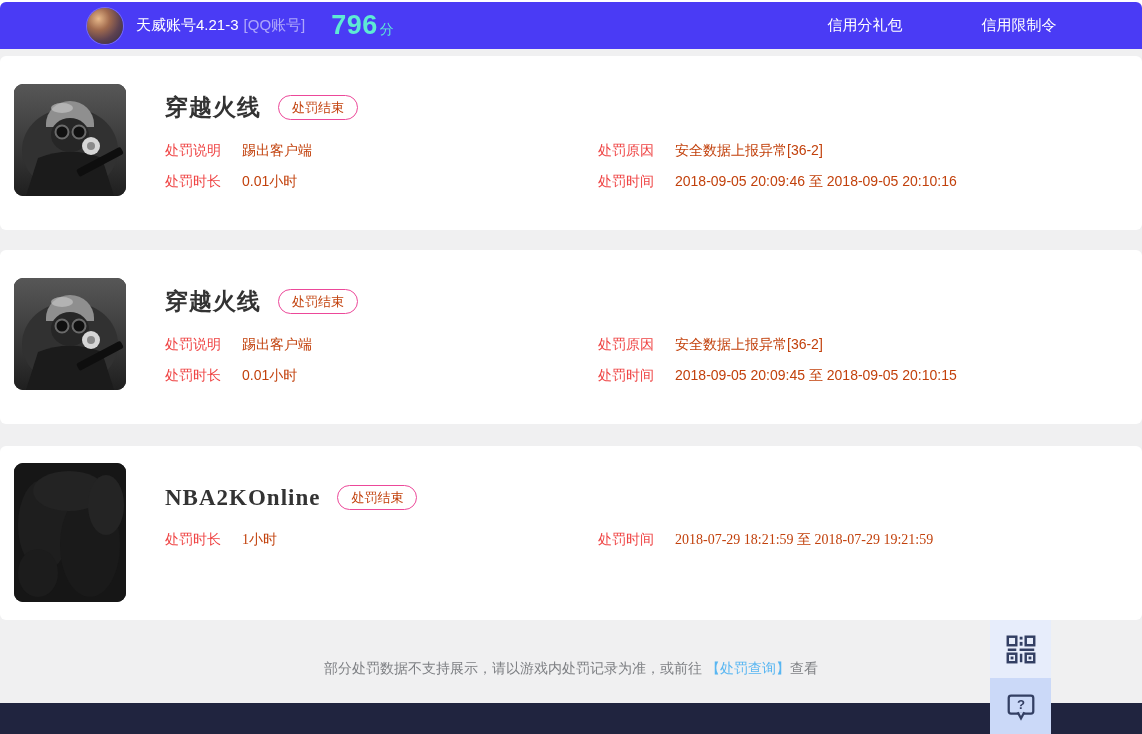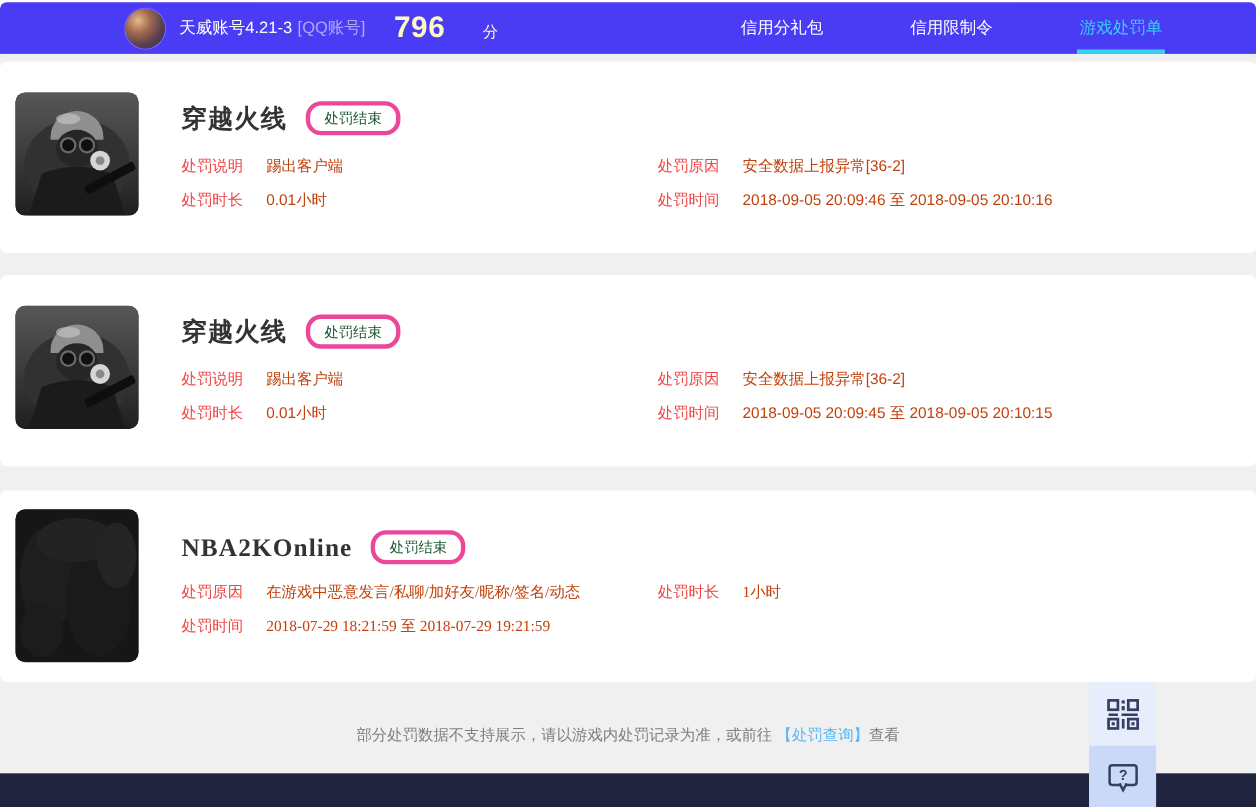--- a/index.html
+++ b/index.html
@@ -7,29 +7,29 @@
   .page {
     position:relative; width:1142px; height:734px; overflow:hidden;
     background:#fff; font-family:"Liberation Sans", sans-serif;
   }
   
   .top-strip { height:2px; background:#fff; }
   .app-header {
     height:47px; background:#4a3bf5; border-radius:6px 6px 0 0;
     display:flex; align-items:center;
   }
-  .account { display:flex; align-items:center; margin-left:114px;justify-content:space-between; }
+  .account { display:flex; align-items:center; margin-left:87px;justify-content:space-between; }
   .avatar {
     width:36px; height:36px; border-radius:50%;
     background:radial-gradient(circle at 32% 30%, #e8b98a 0%, #a06a4e 32%, #5c4150 62%, #2f2a40 100%);
     box-shadow:0 0 0 1px rgba(255,255,255,.25);
   }
   .account-name { color:#fff; font-size:15px; margin-left:13px; white-space:nowrap; }
   .account-tag  { color:rgba(255,255,255,.55); font-size:15px; margin-left:5px; white-space:nowrap; }
-  .score { margin-left:26px; color:#fef9c3; display:flex; align-items:baseline;gap:32px; }
+  .score { margin-left:26px; color:#5eead4; display:flex; align-items:baseline; }
   .score-value { font-size:27px; font-weight:bold; letter-spacing:.5px; }
   .score-unit  { font-size:14px; margin-left:2px; }
   .app-nav { margin-left:auto; display:flex; height:100%; padding-right:85px; }
   .nav-item {
     min-width:76px; margin-left:78px; color:#fff; font-size:15px; white-space:nowrap;
     display:flex; align-items:center; justify-content:center; position:relative; cursor:pointer;
   }
   .nav-item.active { color:#35d2f2; }
   .nav-item.active::after {
     content:""; position:absolute; left:-2px; right:-2px; bottom:0; height:4px; background:#35d2f2;
@@ -44,21 +44,21 @@
   .thumb {
     position:absolute; left:14px; top:28px; width:112px; height:112px;
     border-radius:9px; overflow:hidden; background:#222;
   }
   .card.tall-thumb .thumb { top:17px; height:139px; }
   .thumb svg { display:block; width:100%; height:100%; }
   .card-body { padding:37px 30px 0 165px; }
   .title-row { display:flex; align-items:center; height:29px; }
   .game-title { font-size:23px; font-weight:bold; color:#333; letter-spacing:1px; white-space:nowrap; }
   .badge {
-    margin-left:17px; border:4px solid #ec4899; color:#14532d; font-size:13px;
+    margin-left:17px; border:1px solid #ec4899; color:#c2410c; font-size:13px;
     border-radius:14px; padding:5px 13px; line-height:1; white-space:nowrap;
   }
   .fields { margin-top:18px; display:grid; grid-template-columns:433px 1fr; row-gap:11px; }
   .field { height:20px; line-height:20px; font-size:14px; white-space:nowrap; }
   .lbl { color:#ef4444; display:inline-block; width:77px; }
   .val { color:#c2410c; }
   
   .footer-note { text-align:center; padding-top:40px; font-size:14px; color:#7d7f83; }
   .footer-link { color:#58b6f2; cursor:pointer; }
   .bottom-bar { height:31px; background:#20243f; }
@@ -91,21 +91,20 @@
       <span class="account-name">天威账号4.21-3</span>
       <span class="account-tag">[QQ账号]</span>
       <span class="score">
         <span class="score-value">796</span>
         <span class="score-unit">分</span>
       </span>
     </div>
     <nav class="app-nav">
       <div class="nav-item">信用分礼包</div>
       <div class="nav-item">信用限制令</div>
-      <div class="nav-item active">游戏处罚单</div>
     </nav>
   </header>
 
   <main class="content">
 
     <section class="card">
       <div class="thumb">
         <svg viewBox="0 0 112 112" preserveAspectRatio="none">
           <rect width="112" height="112" fill="url(#cfbg)"></rect>
           <ellipse cx="56" cy="66" rx="48" ry="42" fill="#313131"></ellipse>
@@ -191,23 +190,20 @@
           <ellipse cx="24" cy="110" rx="20" ry="24" fill="#1c1c1c"></ellipse>
         </svg>
       </div>
       <div class="card-body">
         <div class="title-row">
           <span class="game-title">NBA2KOnline</span>
           <span class="badge">处罚结束</span>
         </div>
         <div class="fields">
           <div class="field">
-            <span class="lbl">处罚原因</span><span class="val">在游戏中恶意发言/私聊/加好友/昵称/签名/动态</span>
-          </div>
-          <div class="field">
             <span class="lbl">处罚时长</span><span class="val">1小时</span>
           </div>
           <div class="field">
             <span class="lbl">处罚时间</span><span class="val">2018-07-29 18:21:59 至 2018-07-29 19:21:59</span>
           </div>
         </div>
       </div>
     </section>
 
     <div class="footer-note">

